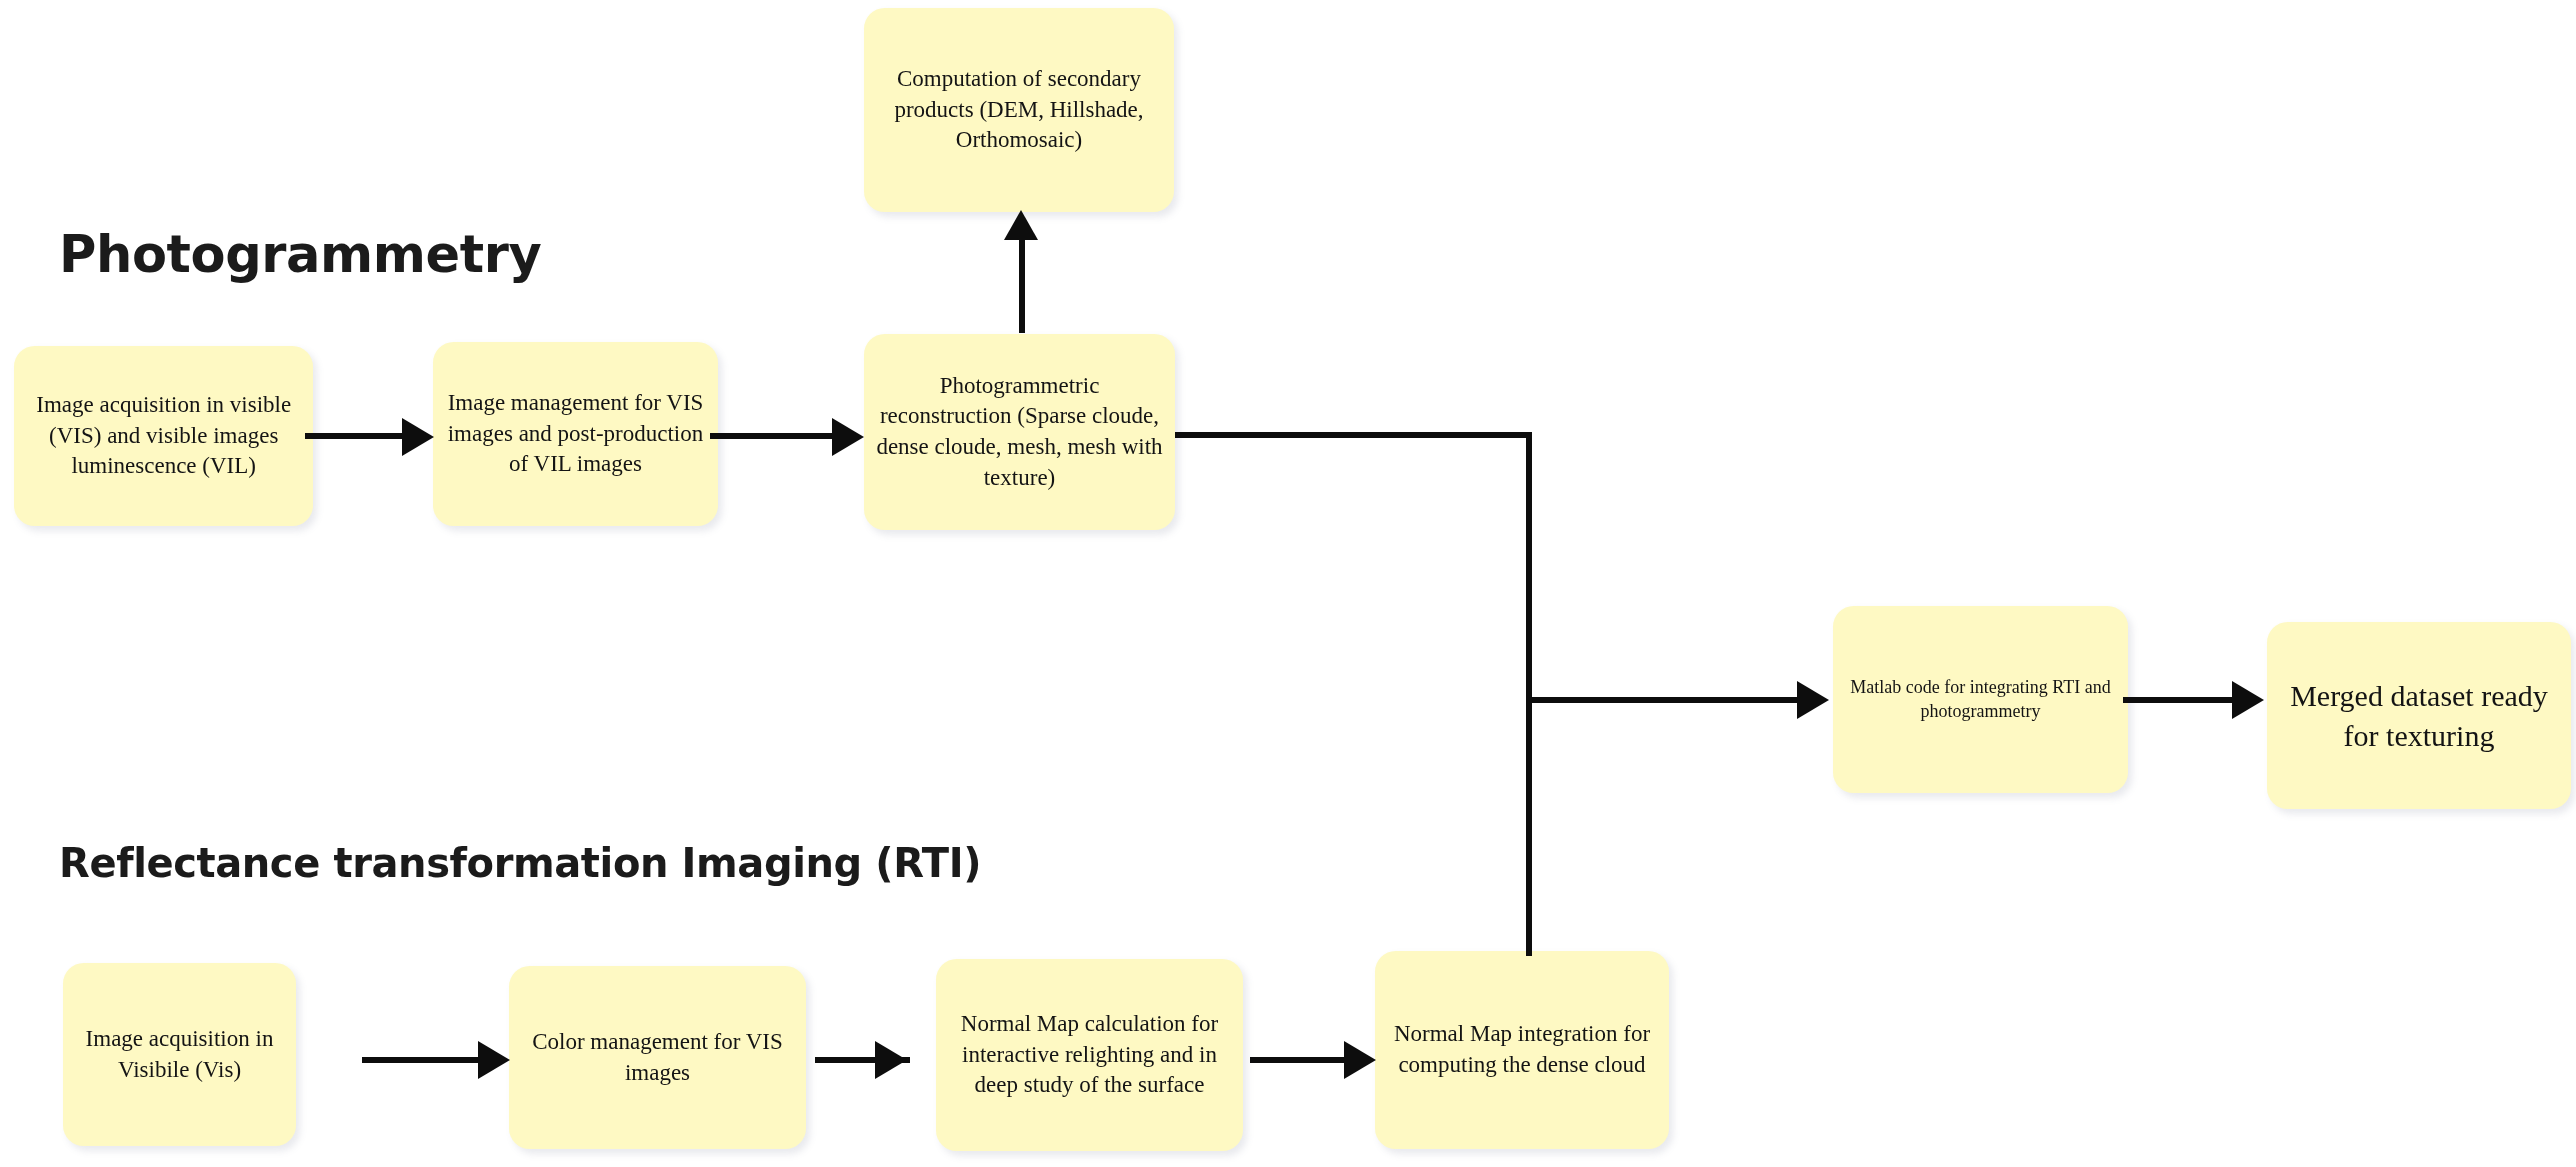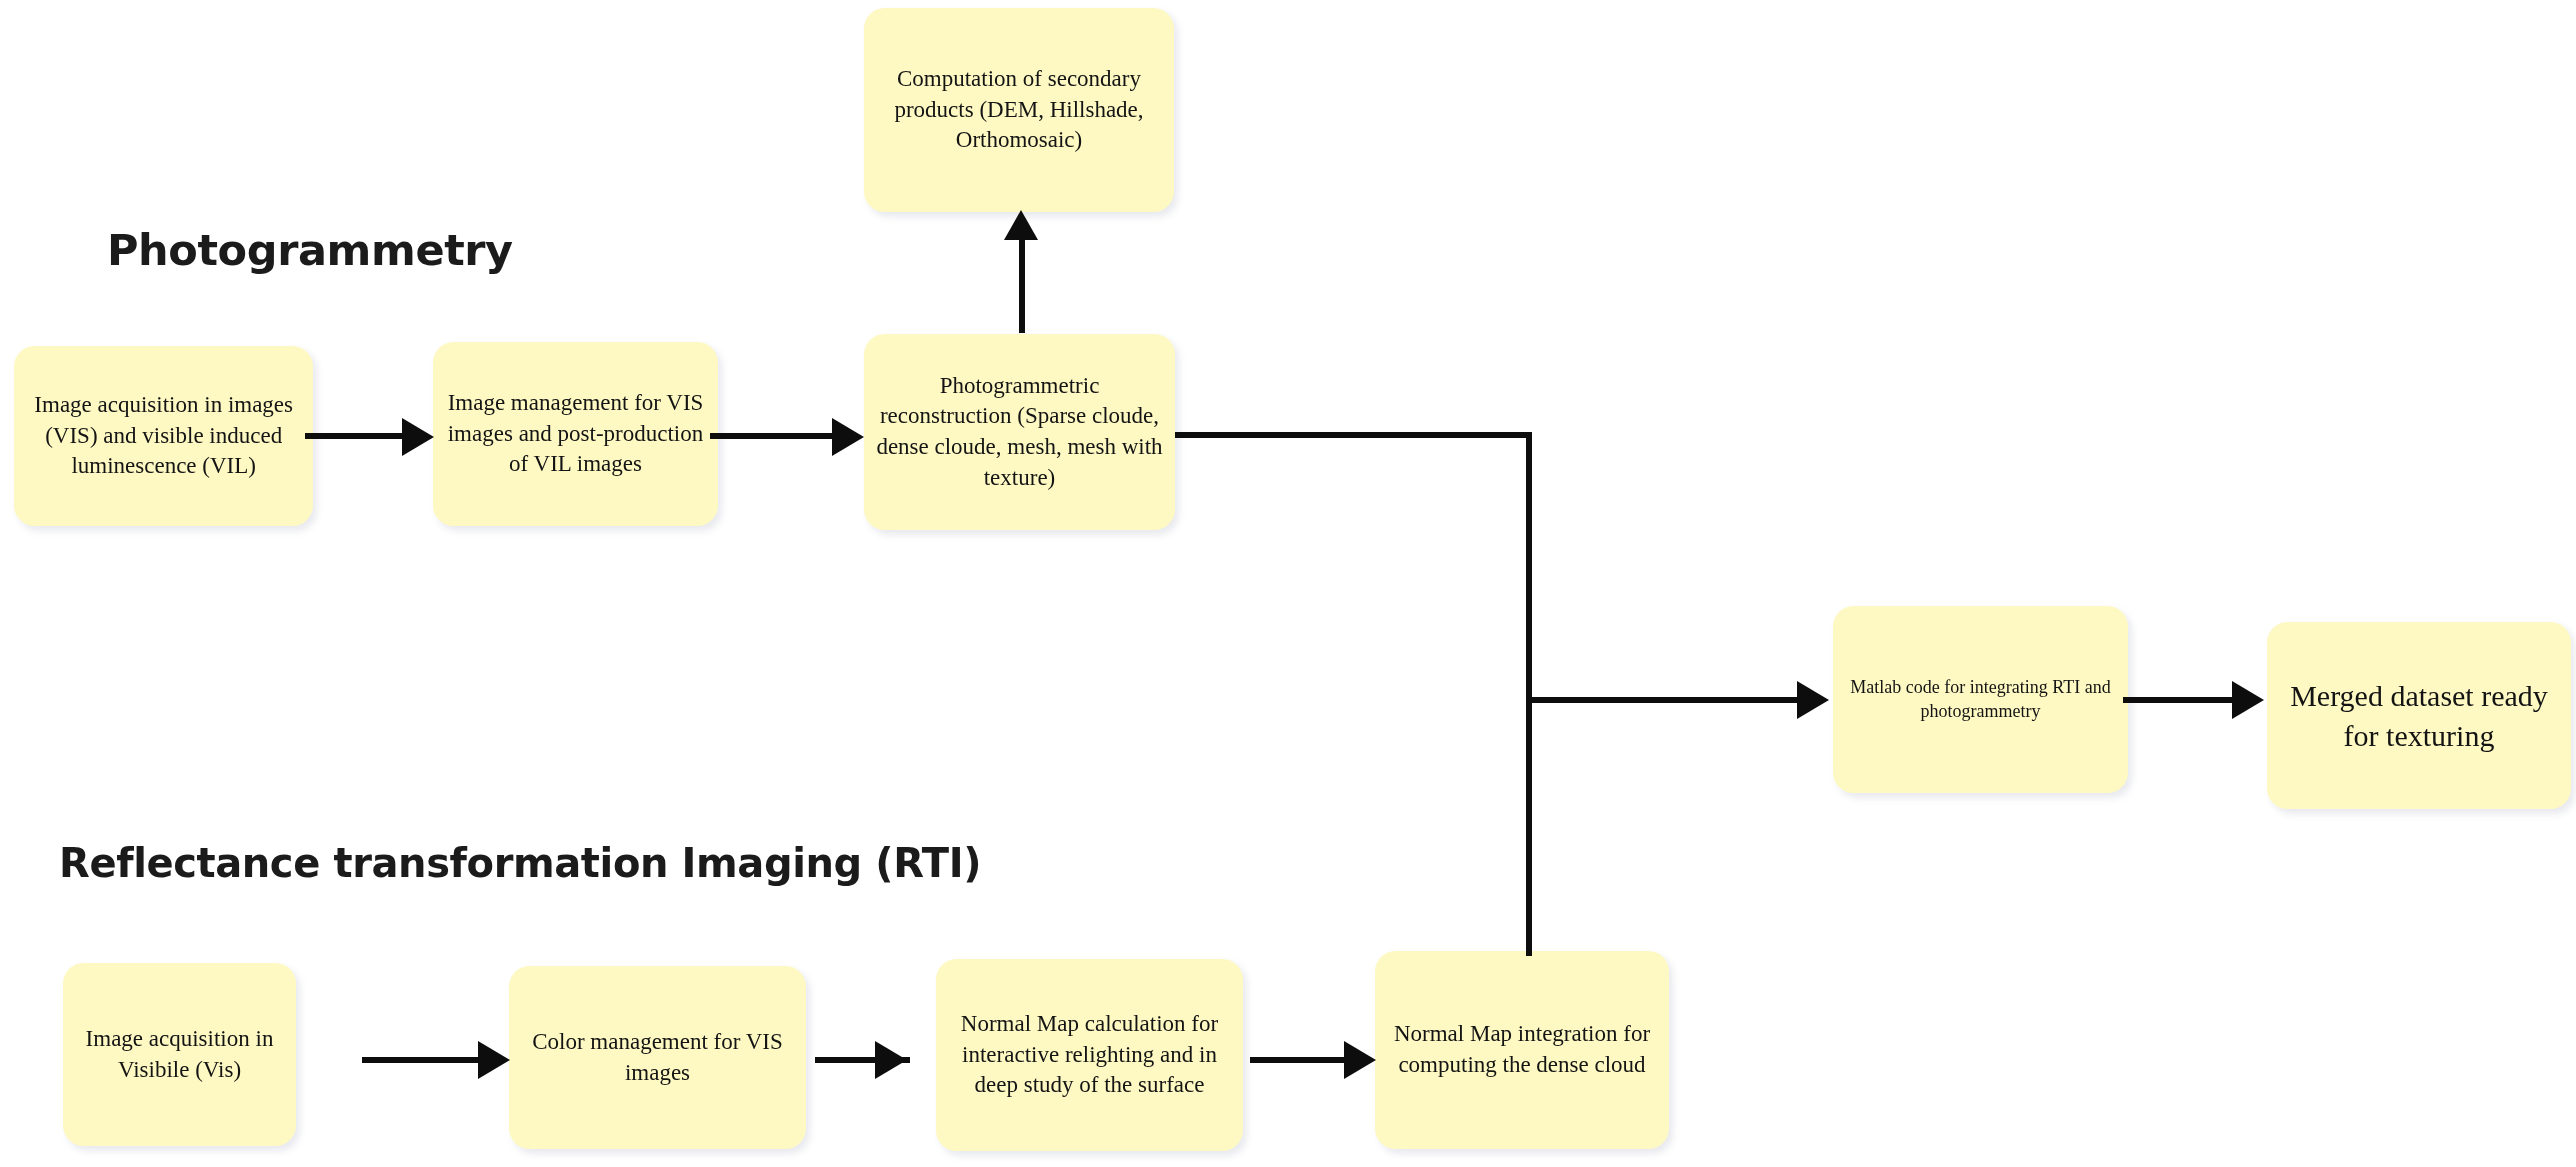--- a/index.html
+++ b/index.html
@@ -68,26 +68,26 @@
     border-left: 17.4px solid transparent;
     border-right: 17.4px solid transparent;
     border-bottom: 30px solid #0d0d0d;
   }
 </style>
 </head>
 <body>
 
 <div id="canvas">
 
-  <div class="section-heading" style="left:59px; top:229px; font-size:43px;margin-left:48px;">Photogrammetry</div>
+  <div class="section-heading" style="left:59px; top:229px; font-size:51px;">Photogrammetry</div>
 
   <div class="section-heading" style="left:59px; top:843px; font-size:40px;">Reflectance transformation Imaging (RTI)</div>
 
   <div class="node" style="left:14.2px; top:346px; width:299px; height:180px; font-size:23px;">
-    <span>Image acquisition in images (VIS) and visible induced luminescence (VIL)</span>
+    <span>Image acquisition in visible (VIS) and visible images luminescence (VIL)</span>
   </div>
 
   <div class="node" style="left:433px; top:342px; width:285px; height:184px; font-size:23px;">
     <span>Image management for VIS images and post-production of VIL images</span>
   </div>
 
   <div class="node" style="left:864px; top:334px; width:311px; height:196px; font-size:23px;">
     <span>Photogrammetric reconstruction (Sparse cloude, dense cloude, mesh, mesh with texture)</span>
   </div>
 

